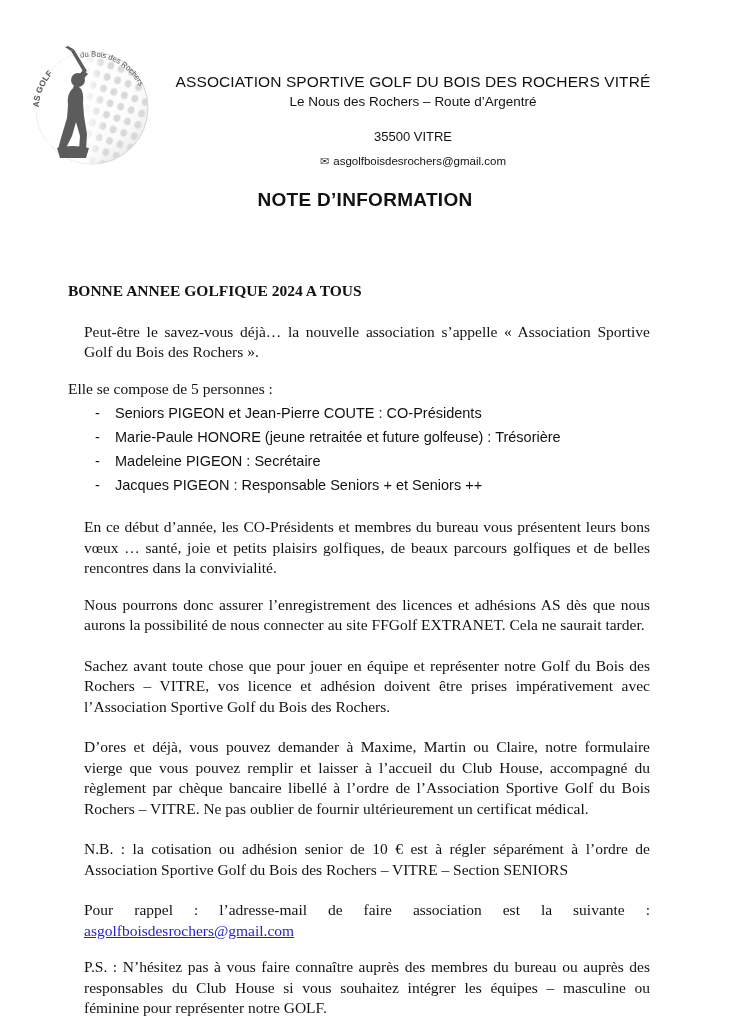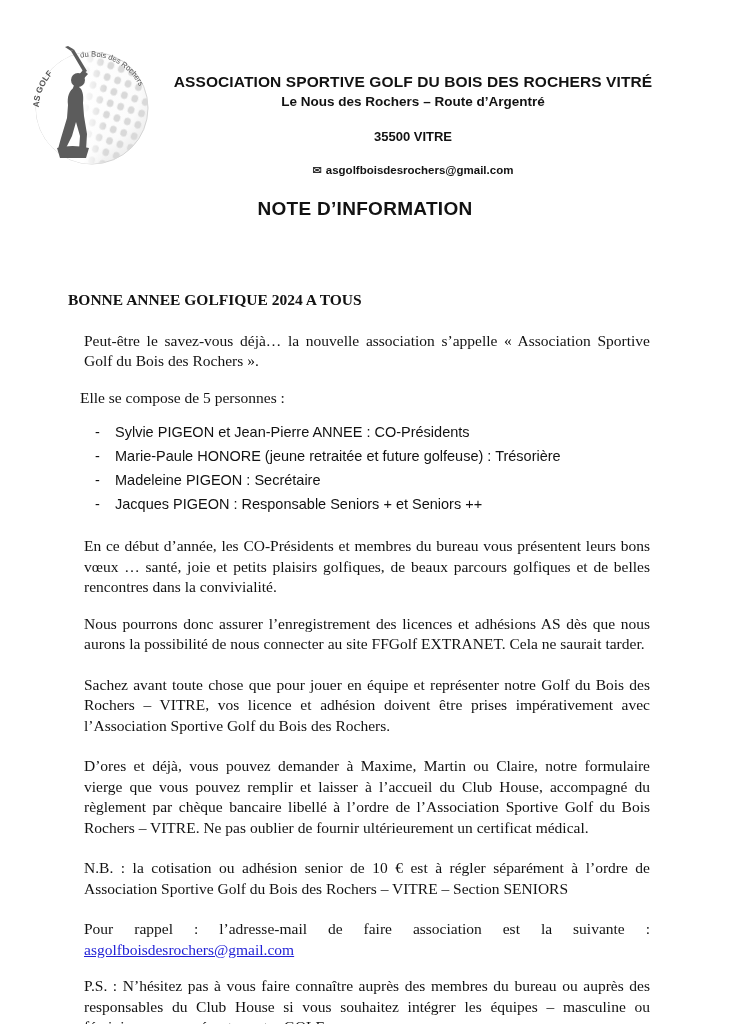--- a/index.html
+++ b/index.html
@@ -25,28 +25,28 @@
   }
   .logo-wrap {
     width:128px;
     height:122px;
     flex:0 0 auto;
   }
   .header-text {
     flex:1;
     text-align:center;
     font-family:"Liberation Sans", sans-serif;
-    font-weight:bold;
+    font-weight:normal;
     padding-top:26px;
     line-height:1.25;
   }
   .org-name   { font-size:15.5px; letter-spacing:0.1px; }
   .addr-line1 { font-size:13.5px; margin-top:3px; }
   .addr-line2 { font-size:13px;   margin-top:18px; }
-  .email-line { font-size:11.5px; margin-top:17px; }
+  .email-line { font-size:11.5px; margin-top:8px; }
   .email-line .env { font-size:11px; margin-right:4px; color:#333; }
 
   
   .doc-title {
     text-align:center;
     font-family:"Liberation Sans", sans-serif;
     font-weight:bold;
     font-size:19px;
     letter-spacing:0.3px;
     margin-top:21px;
@@ -63,21 +63,21 @@
     font-weight:bold;
     font-size:15.5px;
     margin-top:70px;
   }
   .para {
     margin:16px;
     margin-top:20px;
     text-align:justify;
   }
   .para.tight { margin-top:0; }
-  .line { margin:12px;font-family:Liberation Serif, serif; }
+  .line { margin:0;font-family:Liberation Serif, serif; }
 
   ul.members {
     list-style:none;
     margin:2px 0 0 0;
     padding:0;
     font-family:"Liberation Sans", sans-serif;
     font-size:14.5px;
     line-height:24px;
   }
   ul.members li { display:flex; }
@@ -164,21 +164,21 @@
     <div class="greeting">BONNE ANNEE GOLFIQUE 2024 A TOUS</div>
 
     <p class="para">
       <span>Peut-être le savez-vous déjà… la nouvelle association s’appelle « Association Sportive Golf du Bois des Rochers ».</span>
     </p>
     <p class="para tight line">Elle se compose de 5 personnes :</p>
 
     <ul class="members">
       <li>
         <span class="dash">-</span>
-        <span>Sylvie PIGEON et Jean-Pierre ANNEE : CO-Présidents</span>
+        <span>Seniors PIGEON et Jean-Pierre COUTE : CO-Présidents</span>
       </li>
       <li>
         <span class="dash">-</span>
         <span>Marie-Paule HONORE (jeune retraitée et future golfeuse) : Trésorière</span>
       </li>
       <li>
         <span class="dash">-</span>
         <span>Madeleine PIGEON : Secrétaire</span>
       </li>
       <li>

